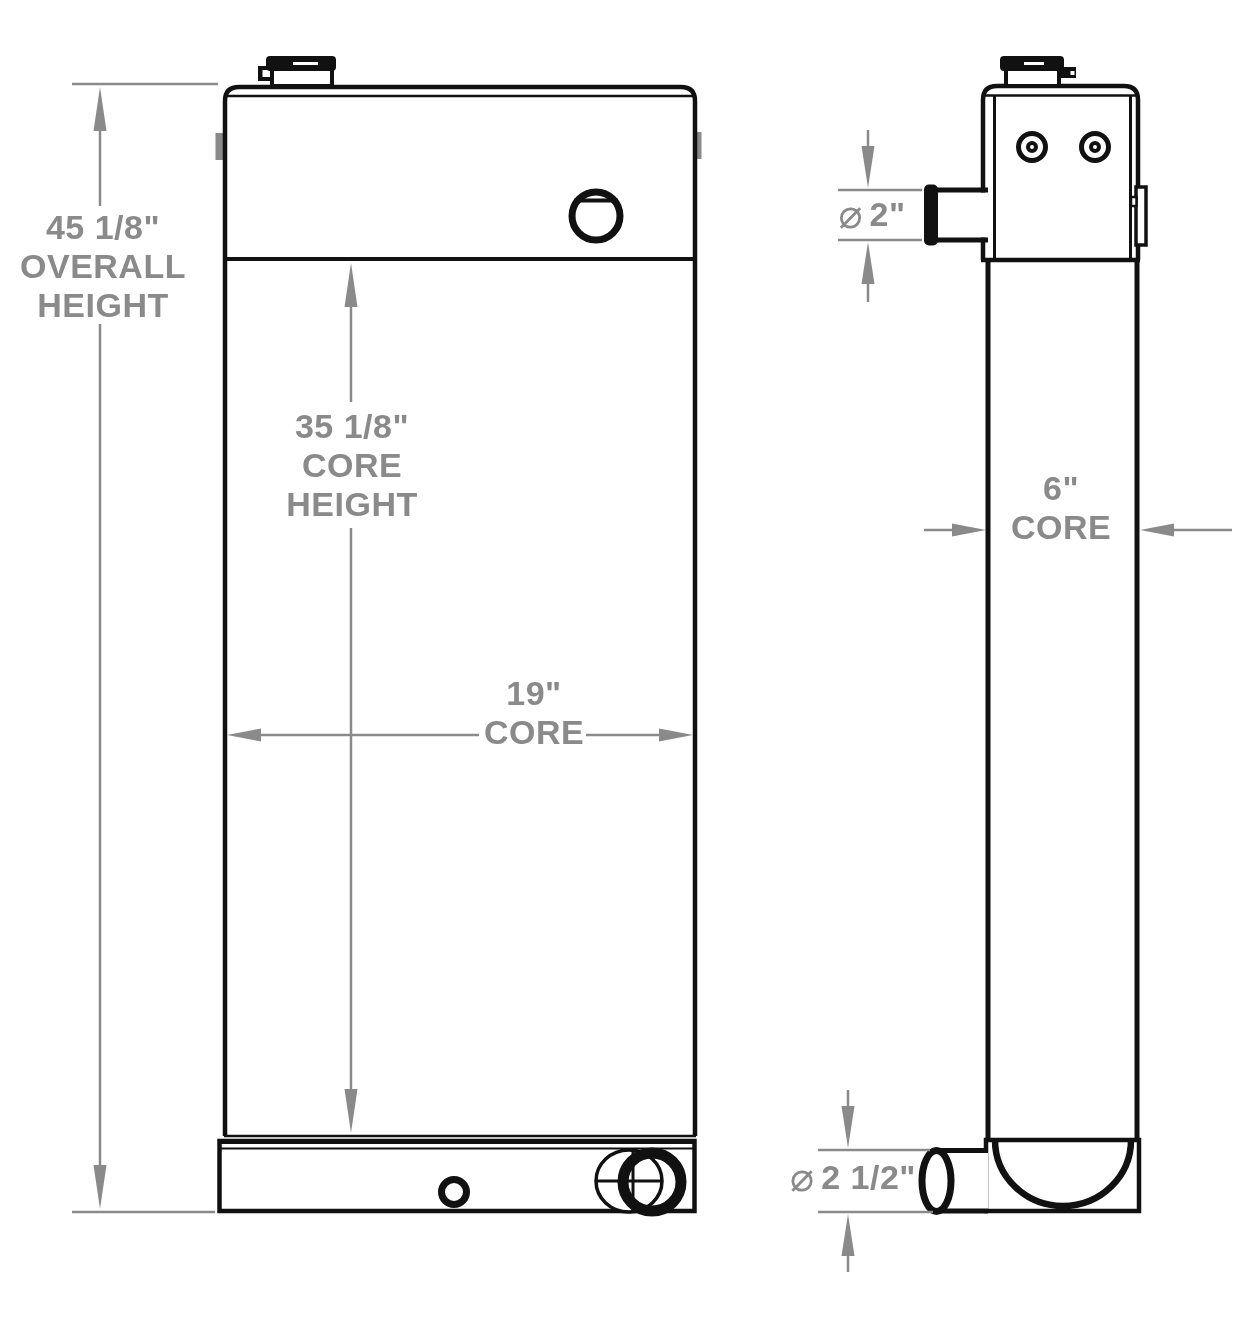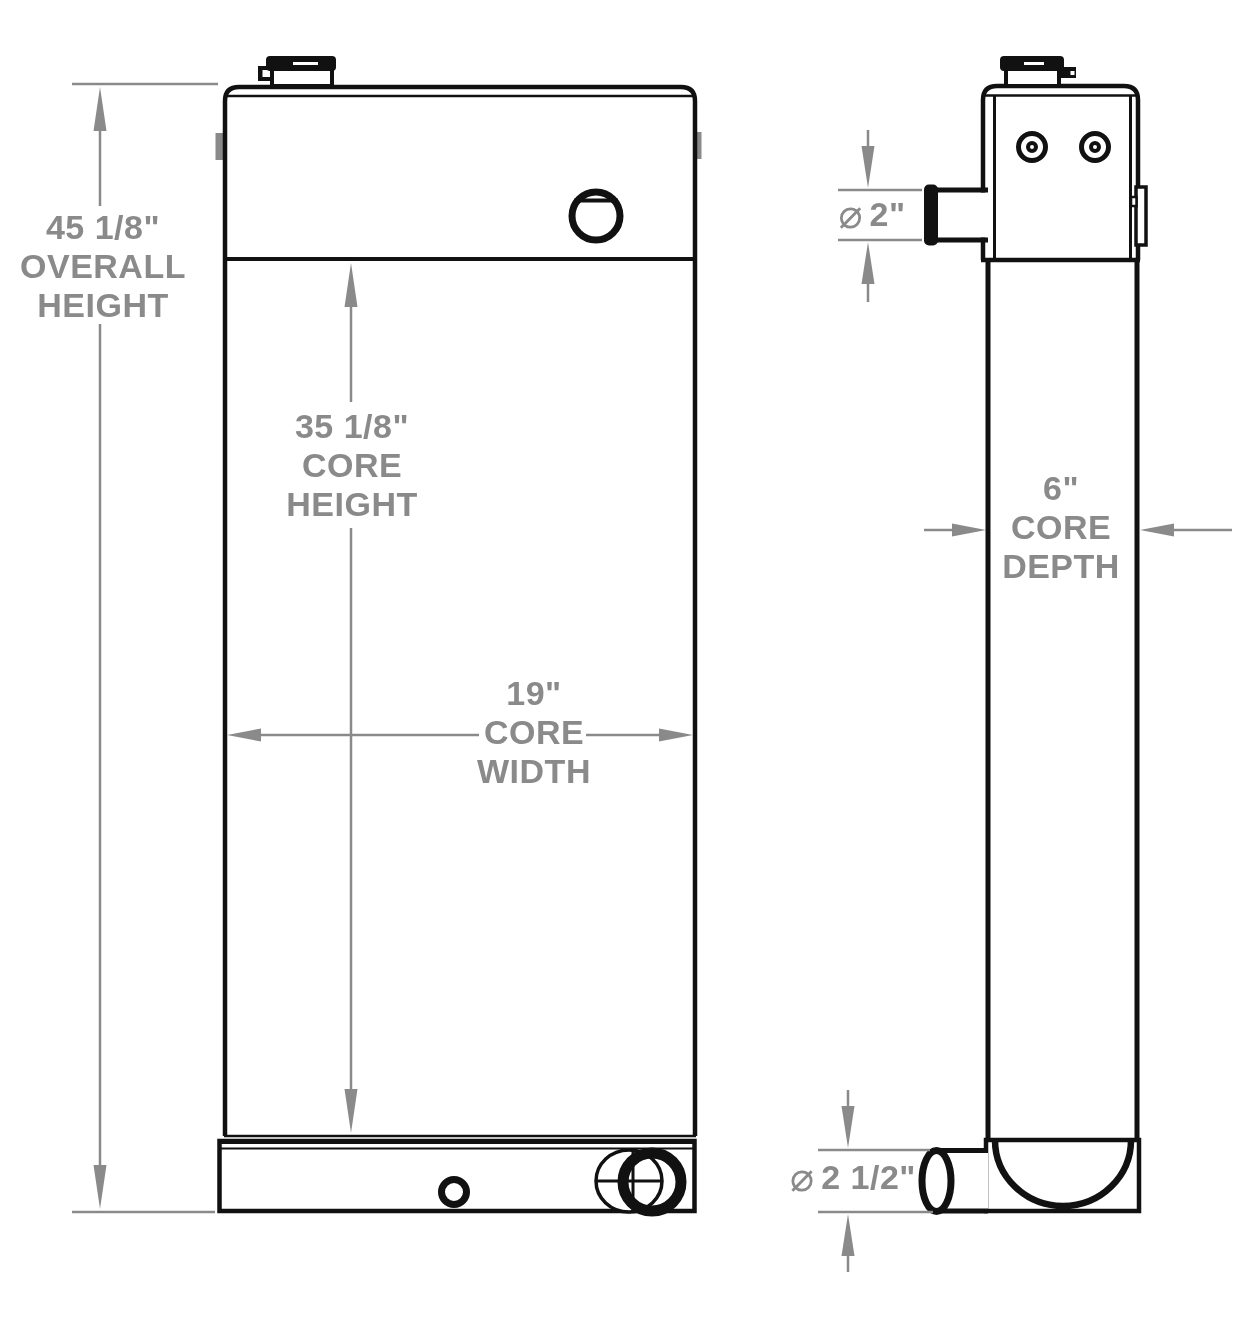--- a/index.html
+++ b/index.html
@@ -220,27 +220,25 @@
 
   <div class="dim-label" style="left:242px; top:407px; width:220px;">
     <div>35 1/8"</div>
     <div>CORE</div>
     <div>HEIGHT</div>
   </div>
 
   <div class="dim-label" style="left:424px; top:674px; width:220px;">
     <div>19"</div>
     <div>CORE</div>
-    <div>WIDTH</div>
   </div>
 
   <div class="dim-label" style="left:951px; top:469px; width:220px;">
     <div>6"</div>
     <div>CORE</div>
-    <div>DEPTH</div>
   </div>
 
   <div class="dia-label" style="left:800px; top:192px; width:144px; height:44px;">
     <span class="dia-symbol">⌀</span>
     <span class="dia-value">2"</span>
   </div>
 
   <div class="dia-label" style="left:763px; top:1155px; width:180px; height:44px;">
     <span class="dia-symbol">⌀</span>
     <span class="dia-value">2 1/2"</span>

